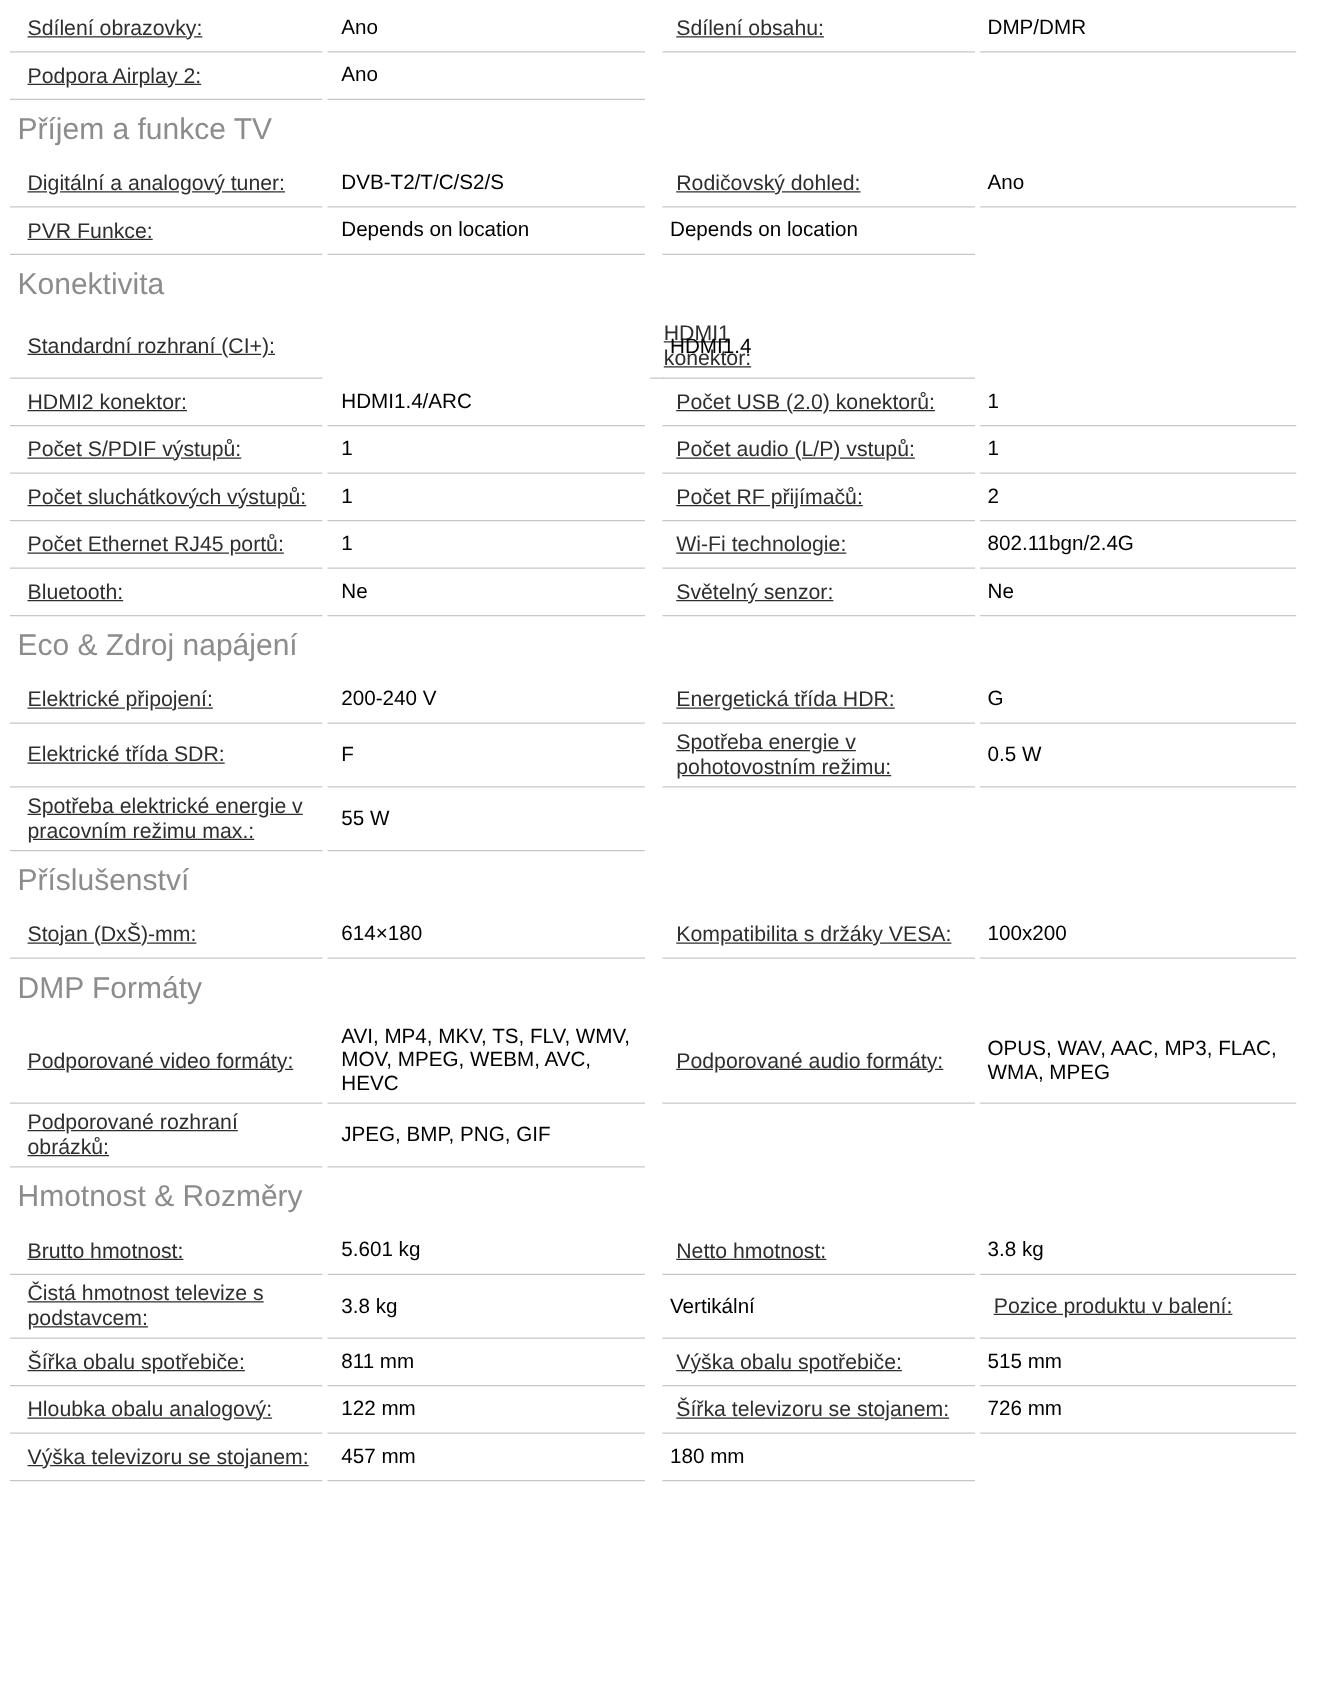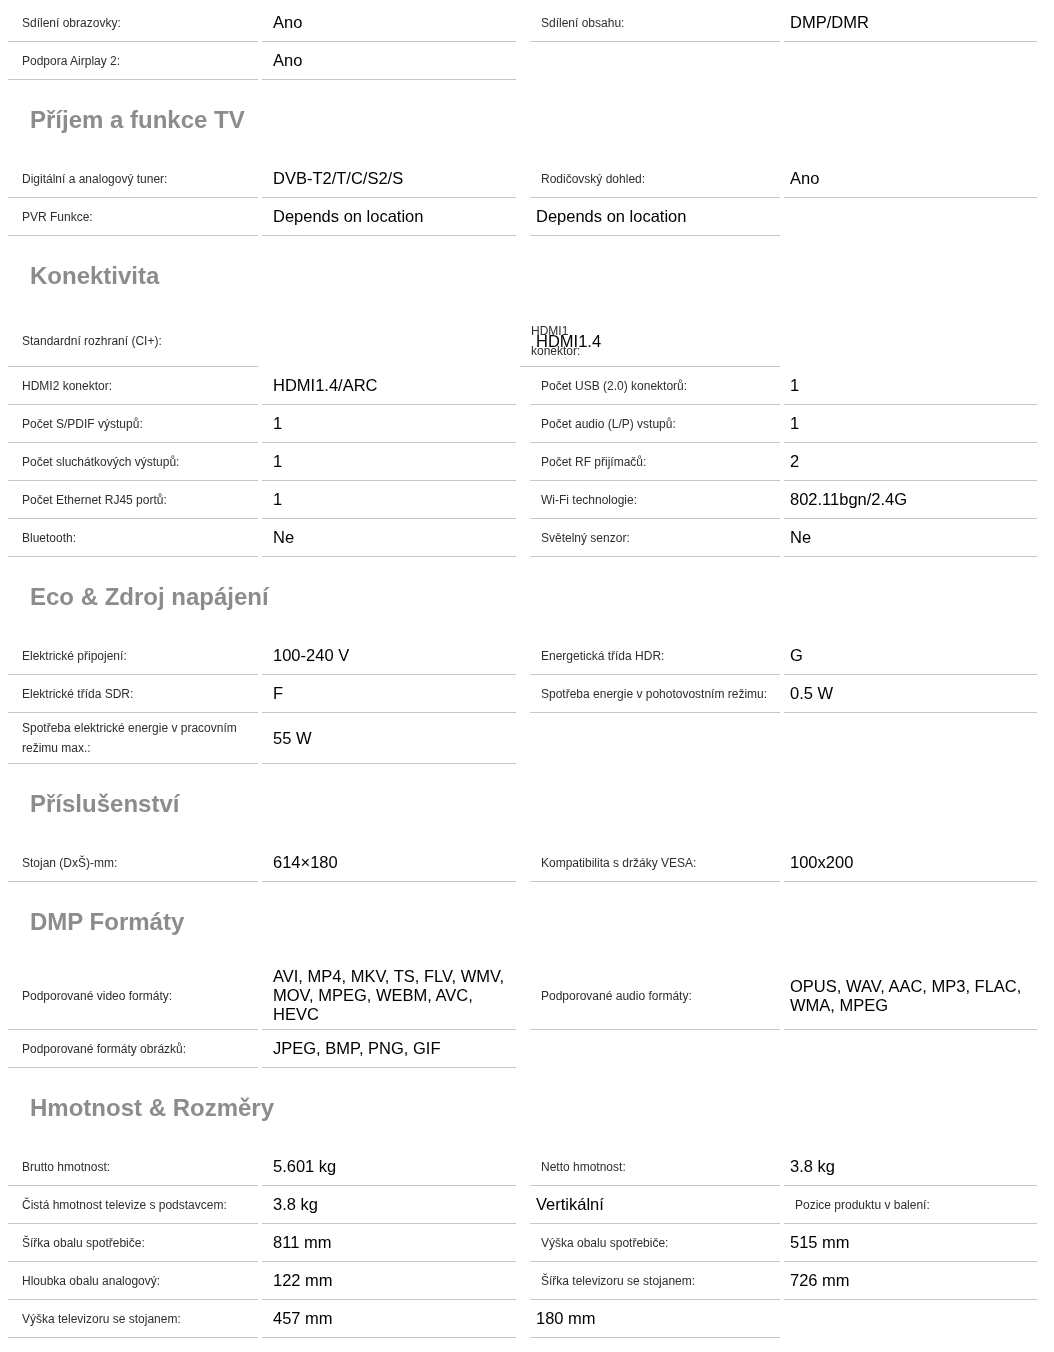--- a/index.html
+++ b/index.html
@@ -18,43 +18,44 @@
     background:var(--background);
     font-family:"Liberation Sans","DejaVu Sans",sans-serif;
     -webkit-font-smoothing:antialiased;
   }
   .spec{
     padding:4px 0 0 8px;
   }
   .section-title{
     font-size:24px;
     line-height:28px;
-    font-weight:700;
+    font-weight:400;
     color:var(--section-heading-text);
     padding:10px 0 10px 6px;
-    margin:16px;
+    margin:0;
   }
   .row{
     display:grid;
     grid-template-columns:250px 254px 6px 250px 253px;
     column-gap:4px;
     align-items:stretch;
   }
   .cell{
     display:flex;
     align-items:center;
     min-height:38px;
     padding-top:5px;
     padding-bottom:5px;
     border-bottom:1px solid var(--divider);
   }
   .cell.label{
     color:var(--label-text);
-    font-size:12px;
+    font-size:17px;
     line-height:20px;
+    text-decoration:underline;
   }
   .cell.label.l{padding-left:14px;}
   .cell.label.r{padding-left:11px;}
   .cell.value{
     color:var(--value-text);
     font-weight:400;
     font-size:16.5px;
     line-height:19px;
   }
   .cell.value.l{padding-left:11px;}
@@ -143,21 +144,21 @@
       <div class="spacer"></div>
       <div class="cell label r">Světelný senzor:</div>
       <div class="cell value r">Ne</div>
     </div>
   </section>
 
   <section>
     <h2 class="section-title">Eco &amp; Zdroj napájení</h2>
     <div class="row">
       <div class="cell label l">Elektrické připojení:</div>
-      <div class="cell value l">100-240 V</div>
+      <div class="cell value l">200-240 V</div>
       <div class="spacer"></div>
       <div class="cell label r">Energetická třída HDR:</div>
       <div class="cell value r">G</div>
     </div>
     <div class="row">
       <div class="cell label l">Elektrické třída SDR:</div>
       <div class="cell value l">F</div>
       <div class="spacer"></div>
       <div class="cell label r">Spotřeba energie v pohotovostním režimu:</div>
       <div class="cell value r">0.5 W</div>
@@ -185,21 +186,21 @@
   <section>
     <h2 class="section-title">DMP Formáty</h2>
     <div class="row">
       <div class="cell label l">Podporované video formáty:</div>
       <div class="cell value l">AVI, MP4, MKV, TS, FLV, WMV, MOV, MPEG, WEBM, AVC, HEVC</div>
       <div class="spacer"></div>
       <div class="cell label r">Podporované audio formáty:</div>
       <div class="cell value r">OPUS, WAV, AAC, MP3, FLAC, WMA, MPEG</div>
     </div>
     <div class="row">
-      <div class="cell label l">Podporované formáty obrázků:</div>
+      <div class="cell label l">Podporované rozhraní obrázků:</div>
       <div class="cell value l">JPEG, BMP, PNG, GIF</div>
       <div class="spacer"></div>
       <div class="cell label r empty"></div>
       <div class="cell value r empty"></div>
     </div>
   </section>
 
   <section>
     <h2 class="section-title">Hmotnost &amp; Rozměry</h2>
     <div class="row">

